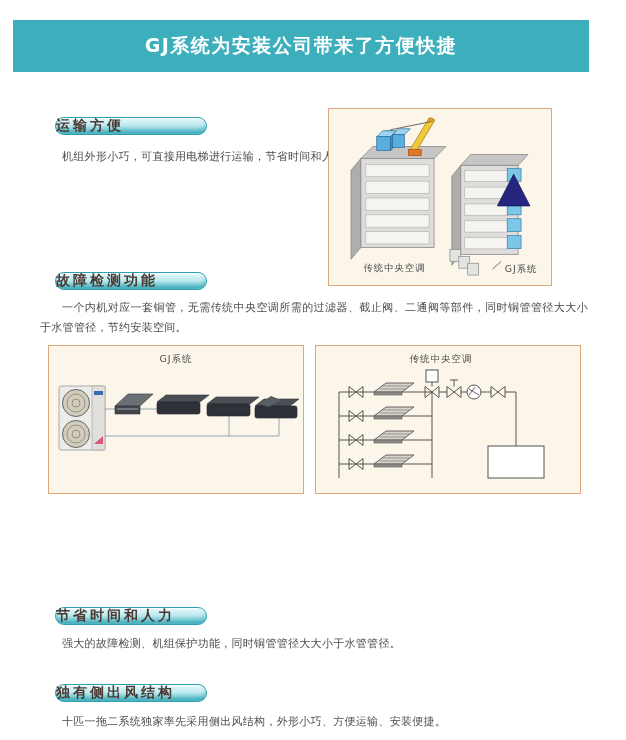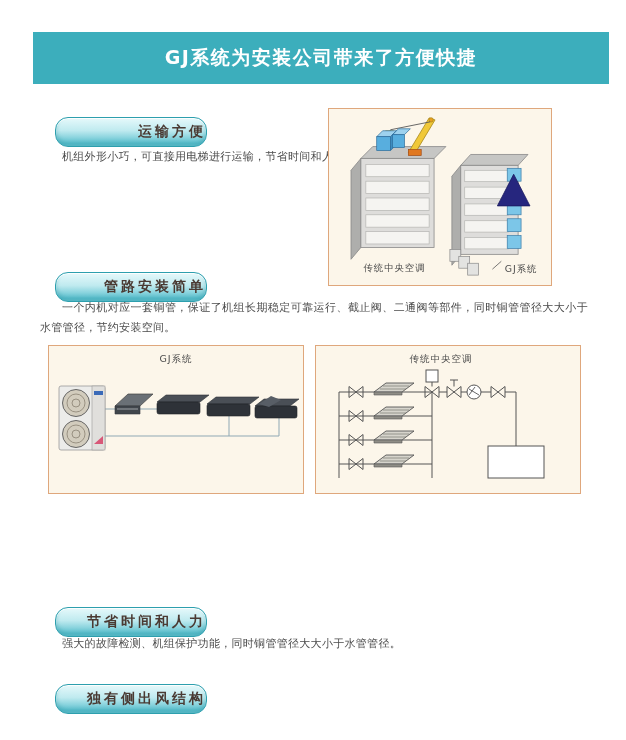--- a/index.html
+++ b/index.html
@@ -1,32 +1,32 @@
 <!DOCTYPE html>
 <html><head>
 <meta charset="utf-8">
 <style>
   html,body { margin:0; padding:0; background:#ffffff; }
   body { font-family:"DejaVu Sans","Liberation Sans",sans-serif; }
   .page { position:relative; width:626px; height:740px; background:#ffffff; overflow:hidden; }
 
   .banner {
-    position:absolute; left:13px; top:32px; width:576px; height:52px;
-    background:#3CAEBC; display:flex; align-items:center; justify-content:center;margin-left:20px;
+    position:absolute; left:13px; top:20px; width:576px; height:52px;
+    background:#3CAEBC; display:flex; align-items:center; justify-content:center;
   }
   .banner .title {
     color:#ffffff; font-size:19px; font-weight:bold; letter-spacing:1.5px;
   }
 
   .pill {
-    position:absolute; left:55px; width:152px; height:30px; box-sizing:border-box;
+    position:absolute; left:55px; width:152px; height:18px; box-sizing:border-box;
     border:1px solid #2D9FAE; border-radius:13px;
     background:linear-gradient(to bottom,#e6f9fb 0%,#bfeaef 45%,#5fc2d0 90%,#74cdd9 100%);
     box-shadow: inset 0 1px 1px rgba(255,255,255,.95), inset 0 -3px 4px rgba(32,140,156,.40);
-    display:flex; align-items:center; justify-content:flex-end;
+    display:flex; align-items:center; justify-content:flex-start;
     font-size:14px; font-weight:bold; letter-spacing:3px; color:#4a3a33;
   }
 
   .para {
     position:absolute; left:40px; width:548px;
     font-size:11px; line-height:20px; color:#4c4c4c;
     text-indent:2em; text-align:justify; letter-spacing:0.3px;
   }
 
   .figbox {
@@ -106,23 +106,23 @@
           <rect x="131" y="149" width="11" height="12" fill="#e3e3e1" stroke="#888" stroke-width="0.7"></rect>
           <rect x="140" y="156" width="11" height="12" fill="#e3e3e1" stroke="#888" stroke-width="0.7"></rect>
         </g>
         <line x1="165" y1="162" x2="174" y2="154" stroke="#555" stroke-width="0.8"></line>
         <text x="194" y="165" text-anchor="middle" class="figlabel">GJ系统</text>
       </g>
     </svg>
   </div>
 
   <div class="pill" style="top:272px">
-    <span>管路安装简单</span>
-  </div>
-  <div class="para" style="top:298px">一个内机对应一套铜管，保证了机组长期稳定可靠运行、截止阀、二通阀等部件，同时铜管管径大大小于水管管径，节约安装空间。</div>
+    <span>故障检测功能</span>
+  </div>
+  <div class="para" style="top:298px">一个内机对应一套铜管，无需传统中央空调所需的过滤器、截止阀、二通阀等部件，同时铜管管径大大小于水管管径，节约安装空间。</div>
 
   <div class="figbox" style="left:48px; top:345px; width:256px; height:149px;">
     <svg viewBox="0 0 254 147">
       <text x="127" y="16" text-anchor="middle" class="figlabel">GJ系统</text>
 
       <g stroke="#8fa8b4" stroke-width="1" fill="none">
         <path d="M56 63 H86 V58"></path>
         <path d="M86 63 H132 V68"></path>
         <path d="M56 90 H180 V70"></path>
         <path d="M180 90 H230 V72"></path>
@@ -227,14 +227,15 @@
 
 
   <div class="pill" style="top:607px">
     <span>节省时间和人力</span>
   </div>
   <div class="para" style="top:634px">强大的故障检测、机组保护功能，同时铜管管径大大小于水管管径。</div>
 
   <div class="pill" style="top:684px">
     <span>独有侧出风结构</span>
   </div>
+  <div class="para" style="top:712px">十匹一拖二系统独家率先采用侧出风结构，外形小巧、方便运输、安装便捷。</div>
 
 </div>
 
 </body></html>

